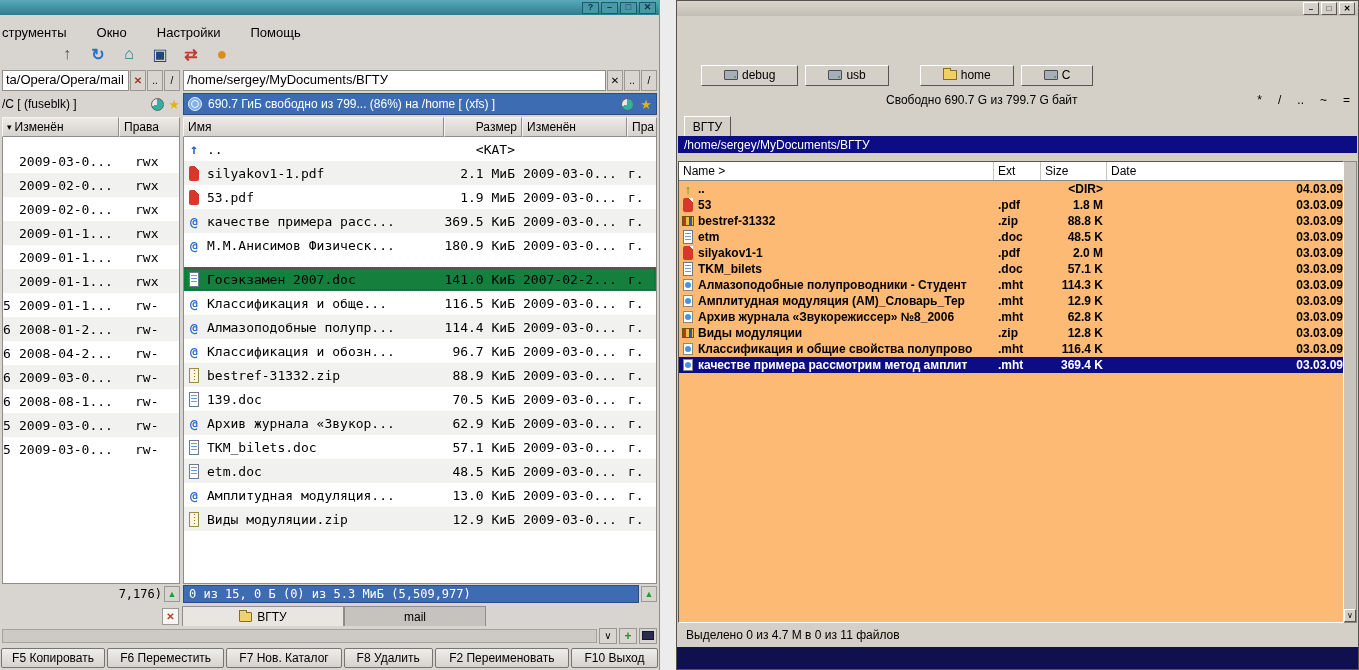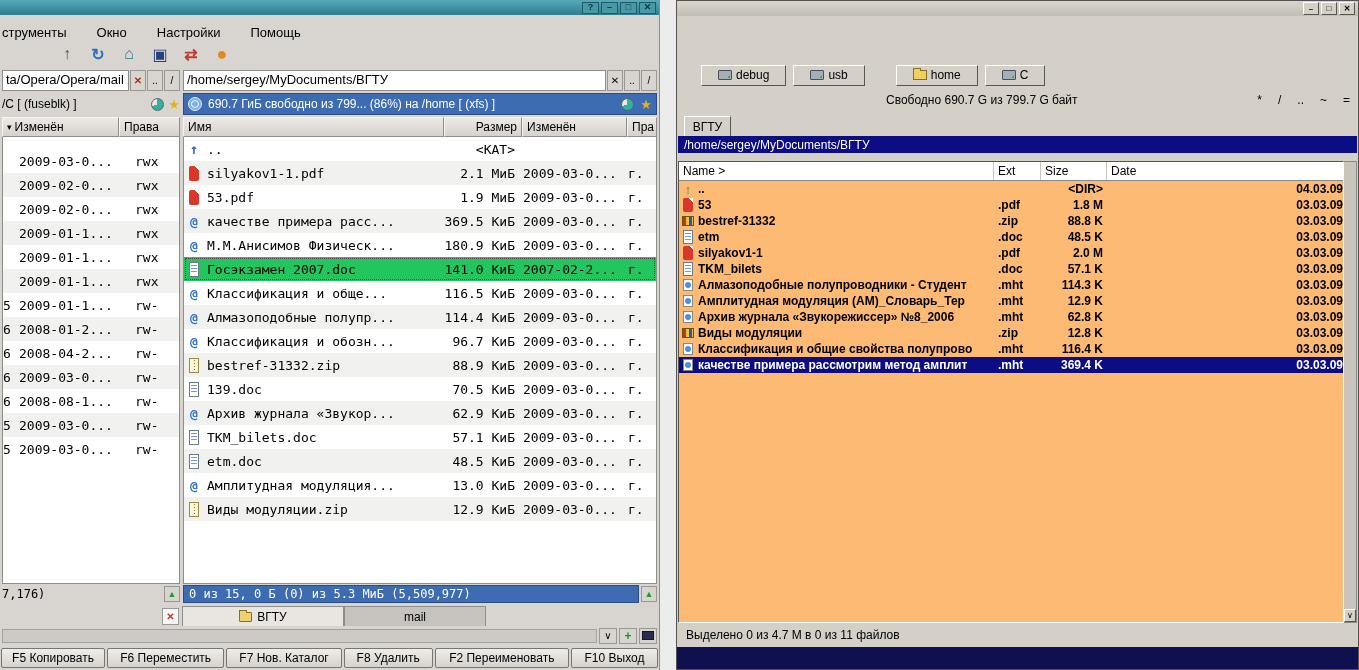--- a/index.html
+++ b/index.html
@@ -49,31 +49,31 @@
   .colh.ch-ldate { width:117px; flex:none; }
   .colh.ch-lperm { flex:1; }
   .colh.ch-name { flex:1; min-width:0; }
   .colh.ch-size { width:78px; flex:none; justify-content:flex-end; }
   .colh.ch-date { width:105px; flex:none; }
   .colh.ch-perm { width:30px; flex:none; }
   .list { flex:1; min-height:0; background:#fff; border:1px solid #8f8d89; border-top:none; overflow:hidden; font-size:13px; }
   .panel-l .list { padding-top:12px; }
   .lrow,.frow { height:24px; display:flex; align-items:center; white-space:nowrap; }
   .lrow.alt,.frow.alt { background:#f1f1ef; }
-  .frow.cursor { outline:1px dotted #444; outline-offset:-2px; background:#22c55e; }
+  .frow.cursor { outline:1px dotted #444; outline-offset:-2px; background:#15803d;margin-top:10px; }
   .c-szp { width:12px; flex:none; overflow:hidden; text-align:left; }
   .c-dtp { width:110px; flex:none; padding-left:4px; overflow:hidden; }
   .c-pmp { flex:1; padding-left:10px; overflow:hidden; }
   .c-nm { flex:1; min-width:0; overflow:hidden; padding-left:2px; }
   .c-size { width:78px; flex:none; text-align:right; padding-right:6px; }
   .c-date { width:105px; flex:none; padding-left:2px; overflow:hidden; }
   .c-perm { width:30px; flex:none; padding-left:2px; overflow:hidden; }
 
   .lw-statusrow { height:20px; flex:none; display:flex; gap:3px; padding:0 2px; align-items:center; }
-  .st-left { width:178px; flex:none; display:flex; align-items:center; gap:2px; height:18px; }
+  .st-left { width:178px; flex:none; display:flex; align-items:center; gap:2px; height:18px;text-align:right; }
   .st-left .txt { flex:1; min-width:0; font-size:12px; overflow:hidden; }
   .upbtn { width:16px; height:16px; flex:none; background:#d8d5d0; border:1px solid #9b9894; color:#1f9e2f; font-size:9px; line-height:1; padding:0; }
   .upbtn::before { content:"▲"; }
   .st-right { flex:1; min-width:0; display:flex; align-items:center; gap:2px; height:18px; }
   .bluebar { flex:1; min-width:0; background:#3d6cb3; border:1px solid #2a4d85; color:#fff; font-size:12px; height:18px; display:flex; align-items:center; padding:0 5px; white-space:nowrap; overflow:hidden; }
 
   .lw-tabsrow { height:22px; flex:none; display:flex; align-items:flex-end; padding:0 2px; }
   .tabs-spacer { width:160px; flex:none; }
   .closetab { width:17px; height:17px; flex:none; position:relative; margin:0 3px 1px 0; background:#f6f6f3; border:1px solid #999; }
   .closetab::before { content:"✕"; color:#c0392b; font-size:10px; font-weight:bold; position:absolute; inset:0; display:flex; align-items:center; justify-content:center; }
@@ -91,21 +91,21 @@
 
   .lw-fkeys { height:24px; flex:none; display:flex; gap:2px; padding:2px 1px; }
   .fkey { background:linear-gradient(#efede9,#d6d3ce); border:1px solid #77756f; border-radius:2px; font-size:12px; display:flex; align-items:center; justify-content:center; white-space:nowrap; overflow:hidden; padding:0 2px; }
 
   
   #right-window { position:absolute; left:676px; top:0; width:683px; height:670px; background:#d4d0c8; border:1px solid #55534f; display:flex; flex-direction:column; }
   .rw-titlebar { height:15px; flex:none; background:linear-gradient(180deg,#dad6ce,#c2beb6); display:flex; justify-content:flex-end; align-items:center; gap:2px; padding:0 3px; }
   .wbtn { width:16px; height:13px; flex:none; background:#d4d0c8; border:1px solid; border-color:#fff #57554f #57554f #fff; font-size:8px; line-height:9px; text-align:center; padding:0; font-weight:bold; }
   .rw-gap { height:46px; flex:none; }
   .rw-drivebar { height:26px; flex:none; display:flex; align-items:center; gap:7px; padding-left:24px; }
-  .drive-btn { height:21px; display:flex; align-items:center; gap:4px; padding:0 16px; background:#d4d0c8; border:1px solid; border-color:#fff #57554f #57554f #fff; font-size:12px; }
+  .drive-btn { height:21px; display:flex; align-items:center; gap:4px; padding:0 22px; background:#d4d0c8; border:1px solid; border-color:#fff #57554f #57554f #fff; font-size:12px; }
   .drive-btn.gapped { margin-left:24px; }
   .dico { flex:none; }
   .dico.drive { width:14px; height:10px; background:#a8aeb8; border:1px solid #4a4e56; border-radius:1px; position:relative; }
   .dico.drive::after { content:""; position:absolute; right:1px; bottom:1px; width:2px; height:2px; background:#3fae49; }
   .dico.folder { width:14px; height:10px; background:#f0d060; border:1px solid #8a6d1d; position:relative; }
   .dico.folder::before { content:""; position:absolute; top:-3px; left:-1px; width:6px; height:2px; background:#f0d060; border:1px solid #8a6d1d; border-bottom:none; }
   .rw-inforow { height:24px; flex:none; display:flex; align-items:center; font-size:12px; }
   .rw-disk-info { margin-left:209px; white-space:nowrap; }
   .rw-inforow .sp { flex:1; }
   .navb { background:none; border:none; font-size:12px; padding:0 8px; }

